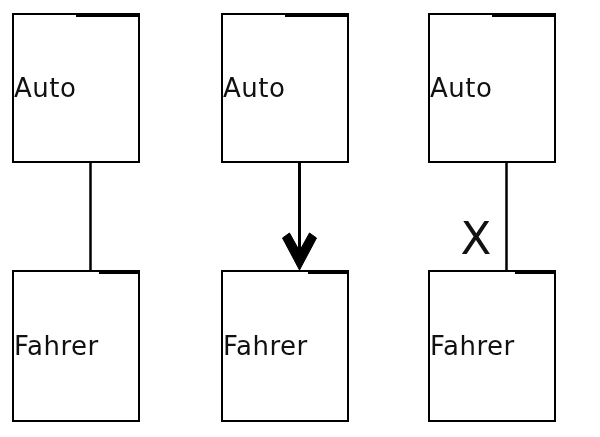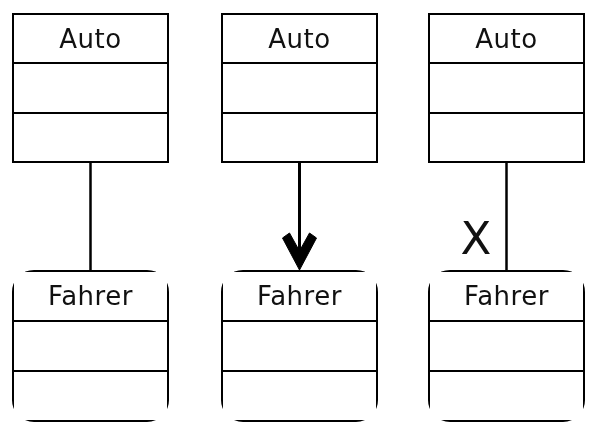--- a/index.html
+++ b/index.html
@@ -10,31 +10,29 @@
   .canvas {
     position: relative;
     width: 600px;
     height: 437px;
     background: #ffffff;
     font-family: "DejaVu Sans", "Liberation Sans", sans-serif;
     overflow: hidden;
   }
   .class-box {
     position: absolute;
-    width: 157px;
+    width: 128px;
     height: 150px;
     box-sizing: border-box;
     border: 2.5px solid #000000;
     background: #ffffff;
     display: flex;
-    flex-direction: column;
   }
   .class-box.row-bottom {
     height: 152px;
-    border-radius: 22px;
   }
   .col1 { left: 12px; }
   .col2 { left: 221px; }
   .col3 { left: 428px; }
   .row-top { top: 13px; }
   .row-bottom { top: 270px; }
   .compartment {
     flex: 1 1 0;
     border-top: 2.5px solid #000000;
     background: #ffffff;

